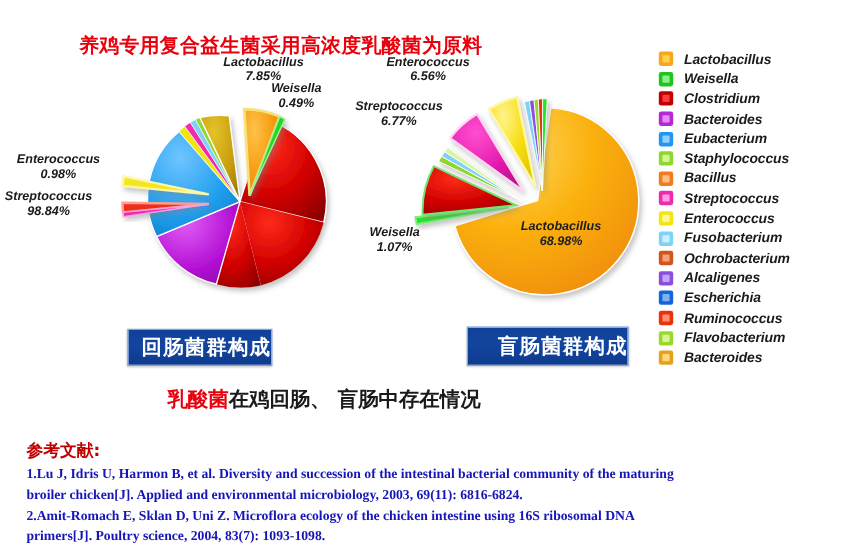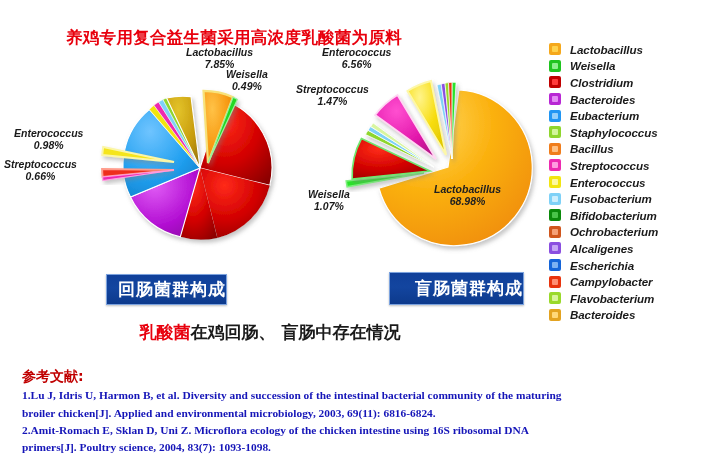--- a/index.html
+++ b/index.html
@@ -149,21 +149,21 @@
   <div class="callout" style="left:226px;top:53px;">
     <div>Weisella</div>
     <div class="pct">0.49%</div>
   </div>
   <div class="callout" style="left:14px;top:112px;">
     <div>Enterococcus</div>
     <div class="pct">0.98%</div>
   </div>
   <div class="callout" style="left:4px;top:143px;">
     <div>Streptococcus</div>
-    <div class="pct">0.66%</div>
+    <div class="pct">98.84%</div>
   </div>
 
   <div class="pie-wrap" style="left:330px;top:42px;">
     <svg class="pie-svg" width="220" height="215" viewBox="0 0 220 215">
       <defs>
         <radialGradient id="rg-orange" cx="32%" cy="22%" r="92%">
           <stop offset="0%" stop-color="#ffd95e"></stop>
             <stop offset="45%" stop-color="#fbb211"></stop>
             <stop offset="100%" stop-color="#ef8a05"></stop>
         </radialGradient>
@@ -222,21 +222,21 @@
       </g>
     </svg>
   </div>
 
   <div class="callout" style="left:322px;top:31px;">
     <div>Enterococcus</div>
     <div class="pct">6.56%</div>
   </div>
   <div class="callout" style="left:296px;top:68px;">
     <div>Streptococcus</div>
-    <div class="pct">1.47%</div>
+    <div class="pct">6.77%</div>
   </div>
   <div class="callout" style="left:308px;top:173px;">
     <div>Weisella</div>
     <div class="pct">1.07%</div>
   </div>
   <div class="callout inside" style="left:434px;top:168px;">
     <div>Lactobacillus</div>
     <div class="pct">68.98%</div>
   </div>
 
@@ -306,26 +306,20 @@
         </span>
         <span class="legend-label">Enterococcus</span>
       </div>
       <div class="legend-row">
         <span class="sw-outer" style="background: rgb(127, 209, 247);">
           <span class="sw-inner" style="background: rgb(205, 238, 253);"></span>
         </span>
         <span class="legend-label">Fusobacterium</span>
       </div>
       <div class="legend-row">
-        <span class="sw-outer" style="background: rgb(11, 138, 11);">
-          <span class="sw-inner" style="background: rgb(73, 196, 73);"></span>
-        </span>
-        <span class="legend-label">Bifidobacterium</span>
-      </div>
-      <div class="legend-row">
         <span class="sw-outer" style="background: rgb(208, 86, 29);">
           <span class="sw-inner" style="background: rgb(245, 160, 119);"></span>
         </span>
         <span class="legend-label">Ochrobacterium</span>
       </div>
       <div class="legend-row">
         <span class="sw-outer" style="background: rgb(138, 79, 224);">
           <span class="sw-inner" style="background: rgb(197, 166, 245);"></span>
         </span>
         <span class="legend-label">Alcaligenes</span>
@@ -333,21 +327,21 @@
       <div class="legend-row">
         <span class="sw-outer" style="background: rgb(21, 101, 216);">
           <span class="sw-inner" style="background: rgb(124, 177, 242);"></span>
         </span>
         <span class="legend-label">Escherichia</span>
       </div>
       <div class="legend-row">
         <span class="sw-outer" style="background: rgb(232, 52, 14);">
           <span class="sw-inner" style="background: rgb(255, 143, 115);"></span>
         </span>
-        <span class="legend-label">Campylobacter</span>
+        <span class="legend-label">Ruminococcus</span>
       </div>
       <div class="legend-row">
         <span class="sw-outer" style="background: rgb(154, 217, 43);">
           <span class="sw-inner" style="background: rgb(216, 245, 154);"></span>
         </span>
         <span class="legend-label">Flavobacterium</span>
       </div>
       <div class="legend-row">
         <span class="sw-outer" style="background: rgb(227, 163, 33);">
           <span class="sw-inner" style="background: rgb(255, 216, 121);"></span>

